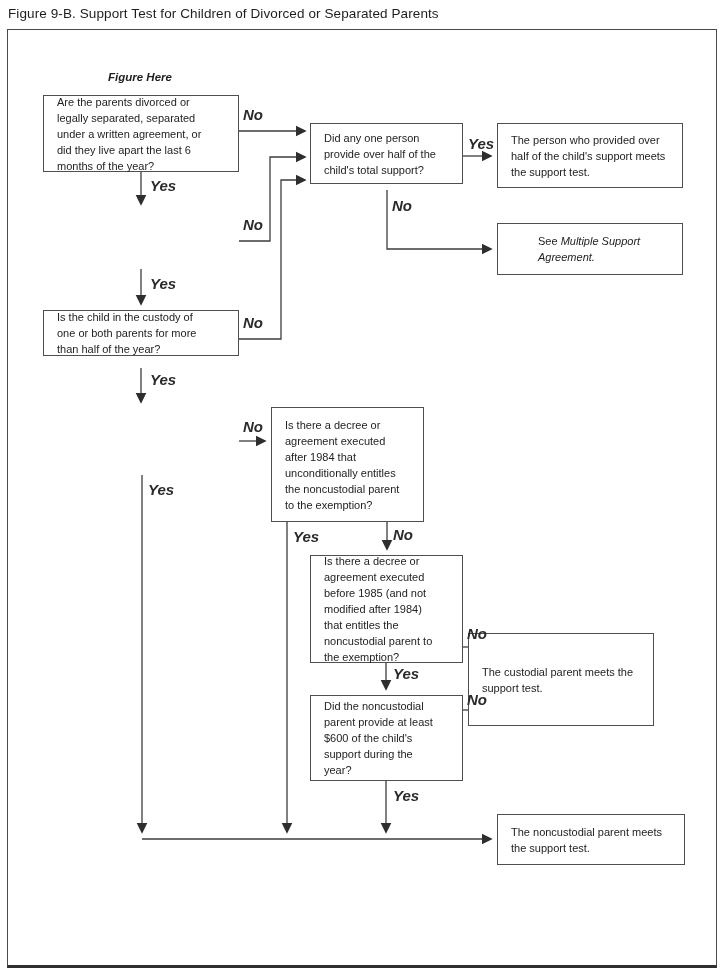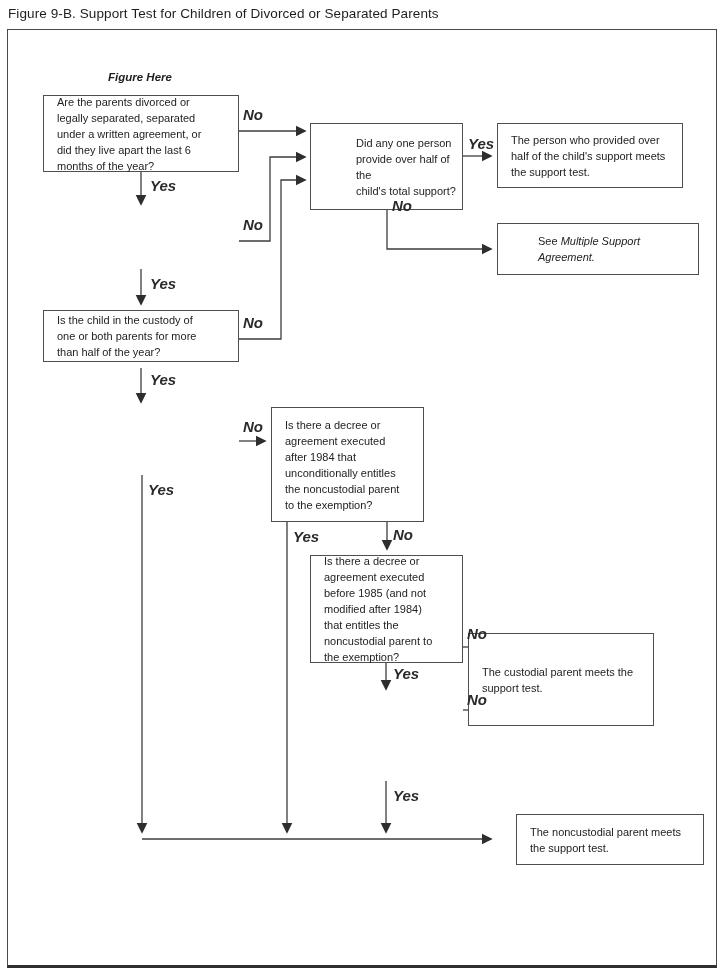--- a/index.html
+++ b/index.html
@@ -39,30 +39,30 @@
     white-space:nowrap;
   }
   .start-here{
     position:absolute;left:42px;top:71px;width:196px;
     text-align:center;
     font-size:11.5px;font-weight:700;font-style:italic;color:#1f1f1f;
   }
   
   .q1{left:43px;top:95px;width:196px;height:77px;}
   .q2{left:43px;top:211px;width:196px;height:58px;}
-  .q3{left:43px;top:310px;width:196px;height:52px;}
+  .q3{left:43px;top:310px;width:196px;height:46px;}
   .q4{left:43px;top:408px;width:196px;height:67px;}
-  .mid{left:310px;top:123px;width:153px;height:87px;padding-left:32px;}
+  .mid{left:310px;top:123px;width:153px;height:61px;}
   .r1{left:497px;top:123px;width:186px;height:65px;}
-  .r2{left:497px;top:223px;width:202px;height:52px;}
+  .r2{left:497px;top:223px;width:186px;height:52px;}
   .q5{left:271px;top:407px;width:153px;height:115px;}
   .q6{left:310px;top:555px;width:153px;height:108px;}
   .q7{left:310px;top:695px;width:153px;height:86px;}
   .custodial{left:468px;top:633px;width:186px;height:93px;}
-  .noncustodial{left:497px;top:814px;width:188px;height:51px;margin-left:19px;}
+  .noncustodial{left:497px;top:814px;width:188px;height:51px;}
   .italic{font-style:italic;}
 </style>
 </head>
 <body>
 
 <div class="page">
 
   <div class="figure-title">
     <span class="prefix">Figure 9-B.</span>
     <span class="main">Support Test for Children of Divorced or Separated Parents</span>
@@ -137,20 +137,27 @@
   </div>
   <div class="node q6">
     <div class="box-text">Is there a decree or
 agreement executed
 before 1985 (and not
 modified after 1984)
 that entitles the
 noncustodial parent to
 the exemption?</div>
   </div>
+  <div class="node q7">
+    <div class="box-text">Did the noncustodial
+parent provide at least
+$600 of the child's
+support during the
+year?</div>
+  </div>
 
   <div class="node custodial">
     <div class="box-text">The custodial parent meets the
 support test.</div>
   </div>
   <div class="node noncustodial">
     <div class="box-text">The noncustodial parent meets
 the support test.</div>
   </div>
 

